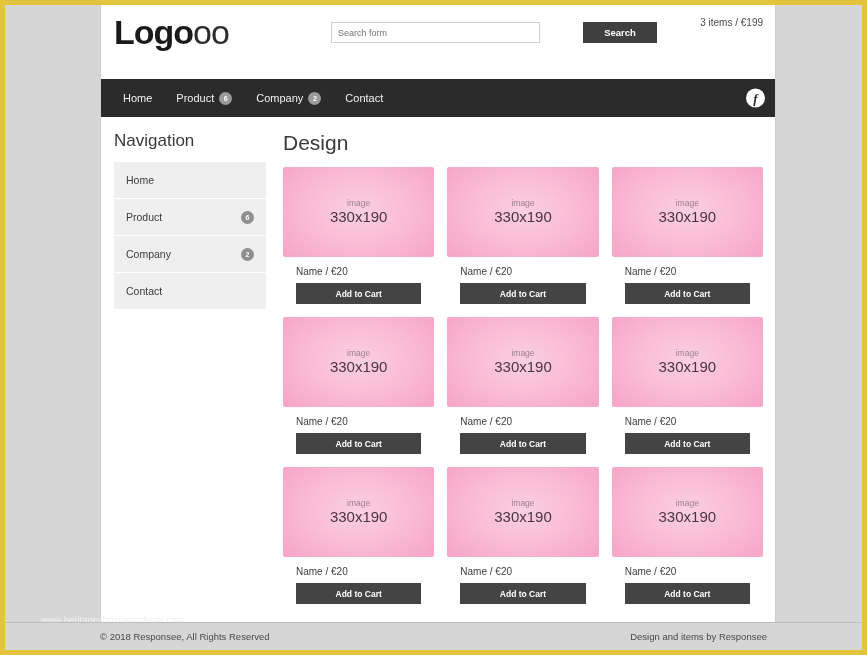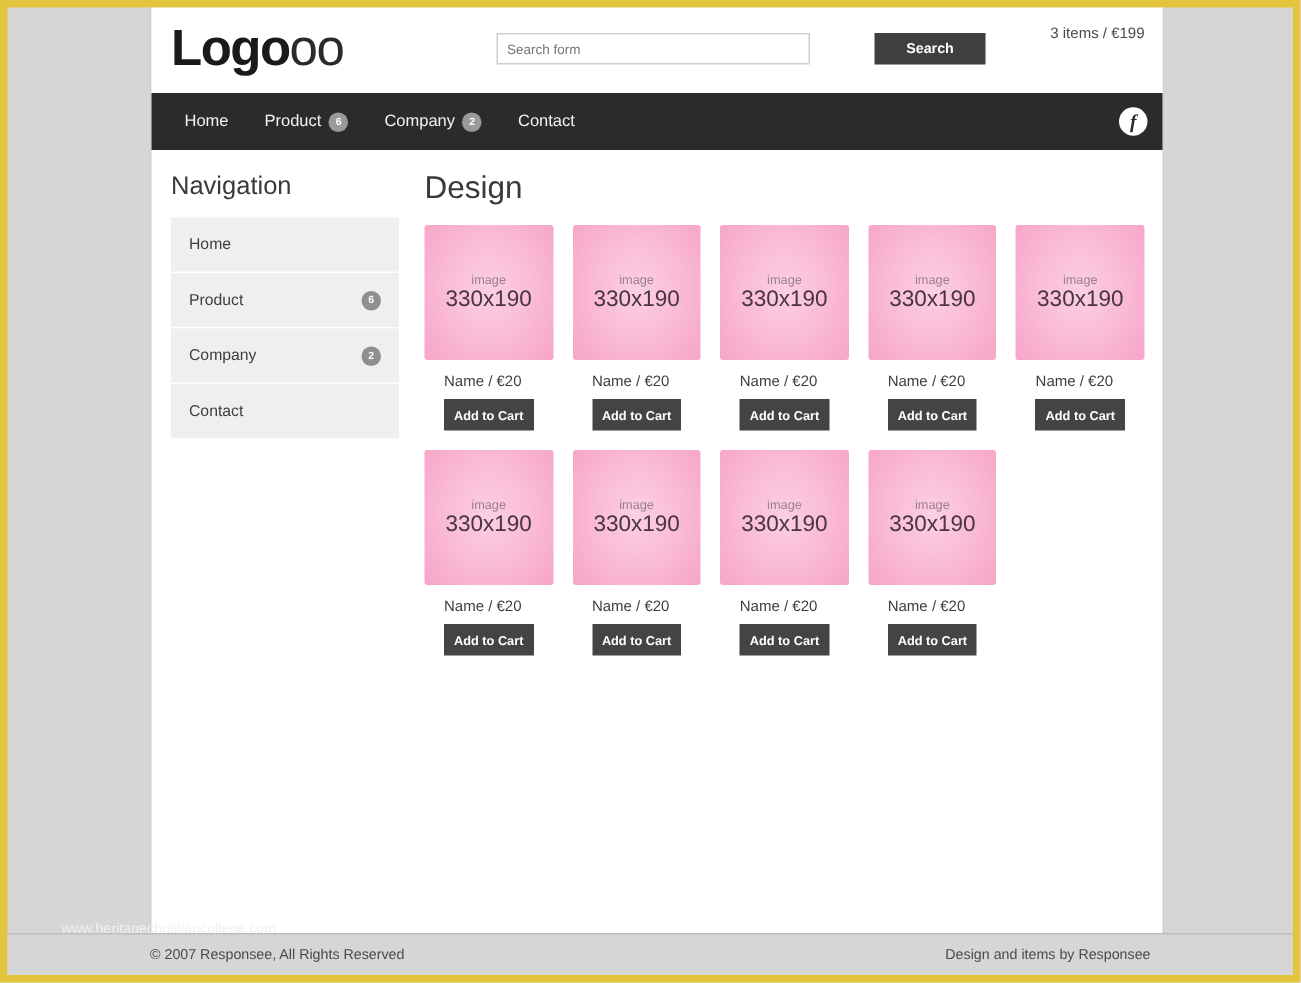--- a/index.html
+++ b/index.html
@@ -26,21 +26,21 @@
     height: 640px;
     background: #ffffff;
     border-left: 1px solid #cfcfcf;
     border-right: 1px solid #cfcfcf;
     display: flex;
     flex-direction: column;
   }
 
   
   .header {
-    height: 57px;
+    height: 74px;
     background: #ffffff;
     position: relative;
     flex: 0 0 auto;
   }
   .logo {
     position: absolute;
     left: 13px;
     top: 8px;
     font-size: 34px;
     line-height: 38px;
@@ -198,21 +198,21 @@
     min-width: 0;
   }
   .content-title {
     font-size: 21px;
     font-weight: normal;
     color: #3a3a3a;
     margin: 4px 0 12px 0;
   }
   .product-grid {
     display: grid;
-    grid-template-columns: repeat(5, 1fr);
+    grid-template-columns: repeat(3, 1fr);
     column-gap: 13px;
     row-gap: 13px;
   }
   .product-card { width: 100%; }
   .product-image {
     height: 90px;
     border-radius: 2px;
     background:
       radial-gradient(ellipse 62% 72% at 50% 48%, #fbcfe1 0%, #fac0d8 42%, #f7a8c9 100%);
     display: flex;
@@ -419,15 +419,15 @@
             <button class="cart-button">Add to Cart</button>
           </div>
         </div>
     </div>
   </div>
 
   <div class="watermark">www.heritagechristiancollege.com</div>
 </div>
 
 <div class="footer">
-  <span>© 2007 Responsee, All Rights Reserved</span>
+  <span>© 2018 Responsee, All Rights Reserved</span>
   <span>Design and items by Responsee</span>
 </div>
 
 </body></html>

